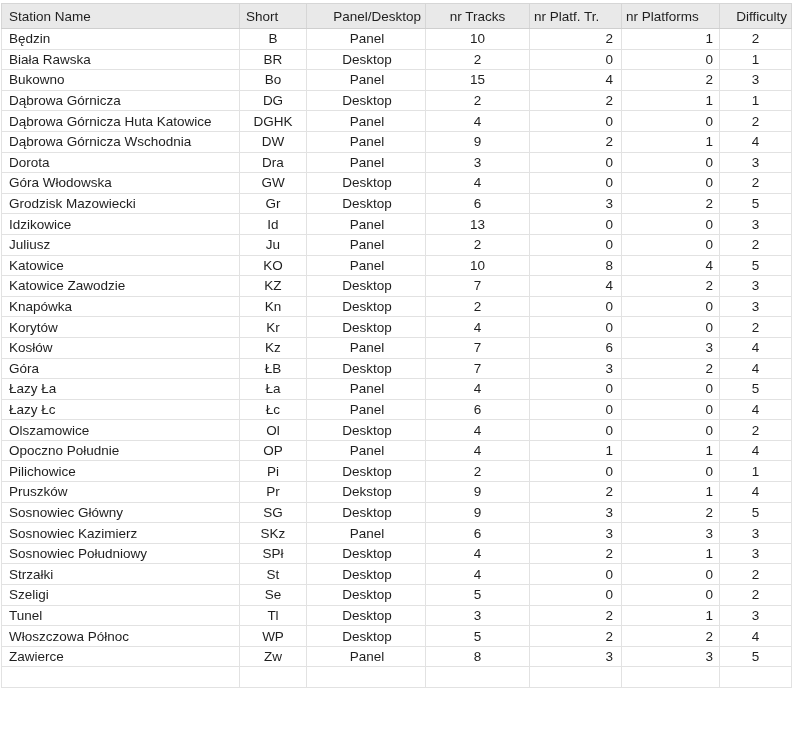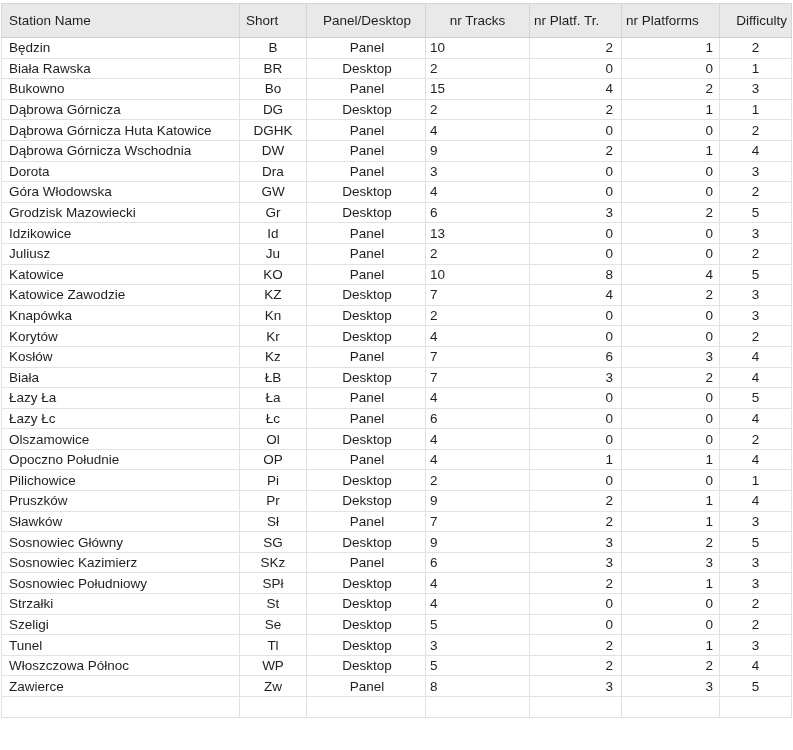--- a/index.html
+++ b/index.html
@@ -32,36 +32,36 @@
     overflow: hidden;
     white-space: nowrap;
     background: var(--row-bg);
     font-weight: 400;
   }
   thead th {
     background: var(--header-bg);
     border-color: var(--header-gridline);
     border-bottom-color: #cfcfcf;
     font-weight: 500;
-    height: 34px;
+    height: 25px;
     font-size: 13.5px;
   }
   
   thead th:nth-child(1) { text-align: left;  padding-left: 7px; }
   thead th:nth-child(2) { text-align: left;  padding-left: 6px; }
-  thead th:nth-child(3) { text-align: center;  padding-left: 6px; }
+  thead th:nth-child(3) { text-align: right;  padding-left: 6px; }
   thead th:nth-child(4) { text-align: center; }
   thead th:nth-child(5) { text-align: left;  padding-left: 4px; }
   thead th:nth-child(6) { text-align: left;  padding-left: 4px; }
   thead th:nth-child(7) { text-align: right;  padding-left: 4px; }
   
   tbody td:nth-child(1) { text-align: left;   padding-left: 7px; }
   tbody td:nth-child(2) { text-align: center; }
   tbody td:nth-child(3) { text-align: center;   padding-left: 6px; }
-  tbody td:nth-child(4) { text-align: left;  }
+  tbody td:nth-child(4) { text-align: center;  }
   tbody td:nth-child(5) { text-align: right;  padding-right: 8px; }
   tbody td:nth-child(6) { text-align: right;  padding-right: 6px; }
   tbody td:nth-child(7) { text-align: center; }
 </style>
 </head>
 <body>
 
 <div class="sheet">
   <table>
     <colgroup>
@@ -223,21 +223,21 @@
         <tr>
           <td>Kosłów</td>
           <td>Kz</td>
           <td>Panel</td>
           <td>7</td>
           <td>6</td>
           <td>3</td>
           <td>4</td>
         </tr>
         <tr>
-          <td>Biała</td>
+          <td>Góra</td>
           <td>ŁB</td>
           <td>Desktop</td>
           <td>7</td>
           <td>3</td>
           <td>2</td>
           <td>4</td>
         </tr>
         <tr>
           <td>Łazy Ła</td>
           <td>Ła</td>
@@ -284,29 +284,20 @@
           <td>1</td>
         </tr>
         <tr>
           <td>Pruszków</td>
           <td>Pr</td>
           <td>Dekstop</td>
           <td>9</td>
           <td>2</td>
           <td>1</td>
           <td>4</td>
-        </tr>
-        <tr>
-          <td>Sławków</td>
-          <td>Sł</td>
-          <td>Panel</td>
-          <td>7</td>
-          <td>2</td>
-          <td>1</td>
-          <td>3</td>
         </tr>
         <tr>
           <td>Sosnowiec Główny</td>
           <td>SG</td>
           <td>Desktop</td>
           <td>9</td>
           <td>3</td>
           <td>2</td>
           <td>5</td>
         </tr>

